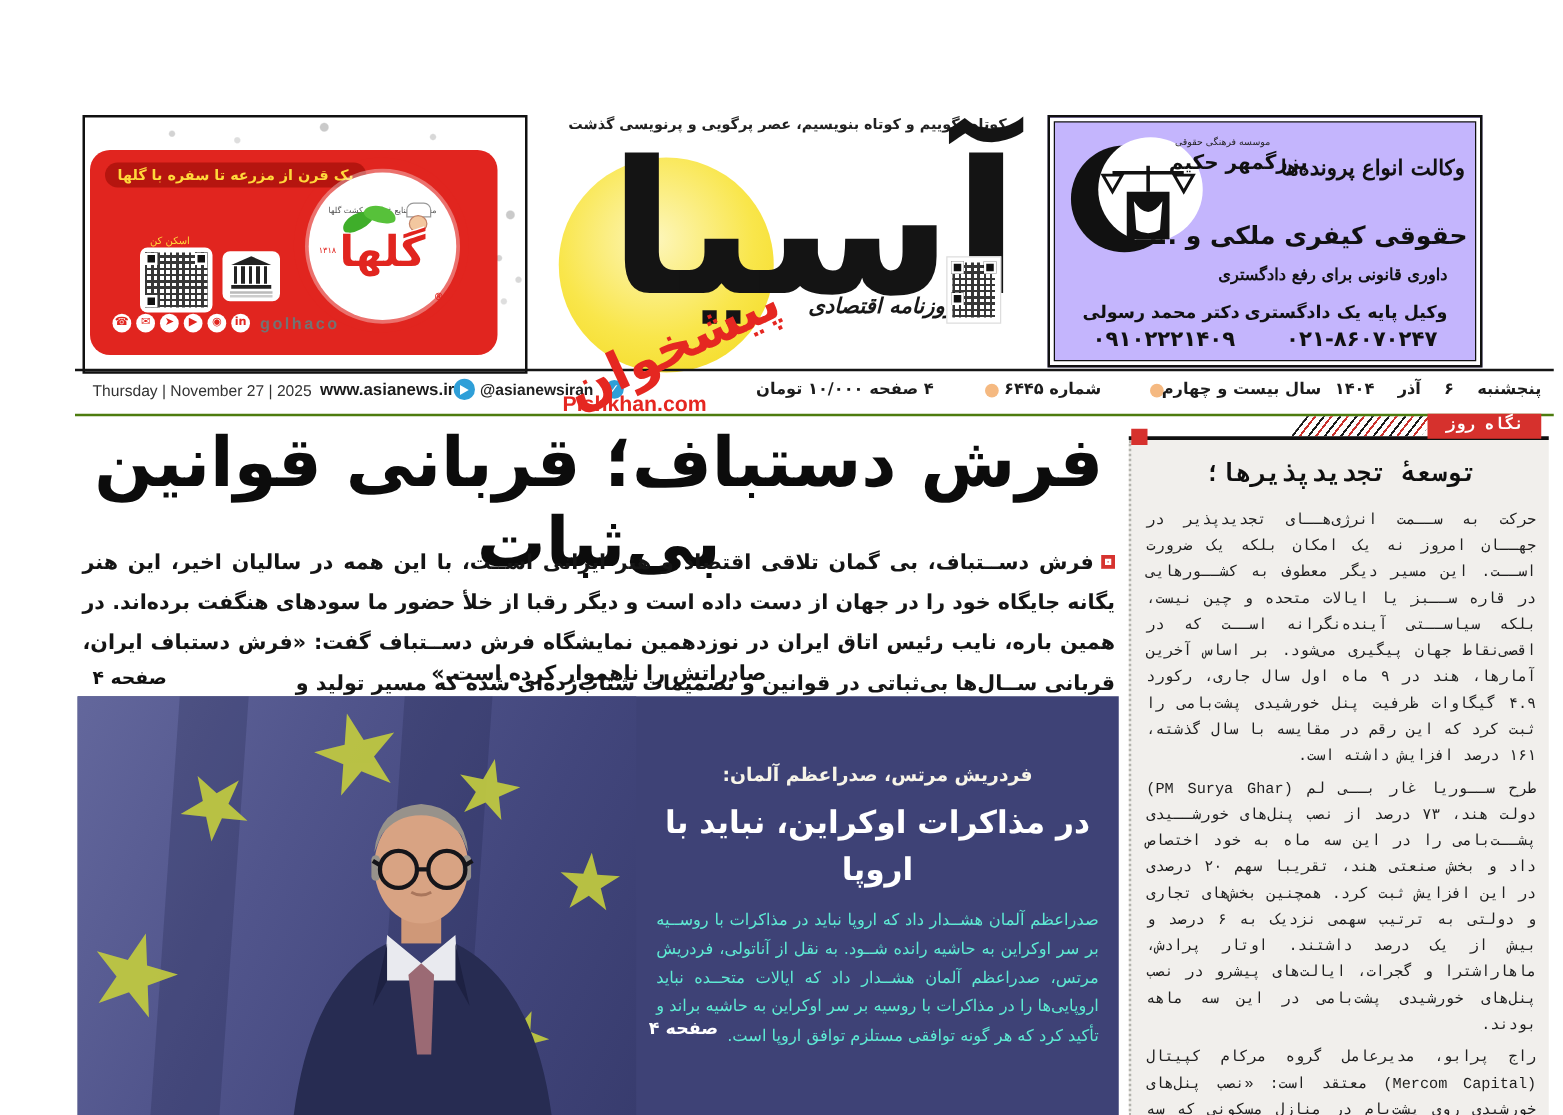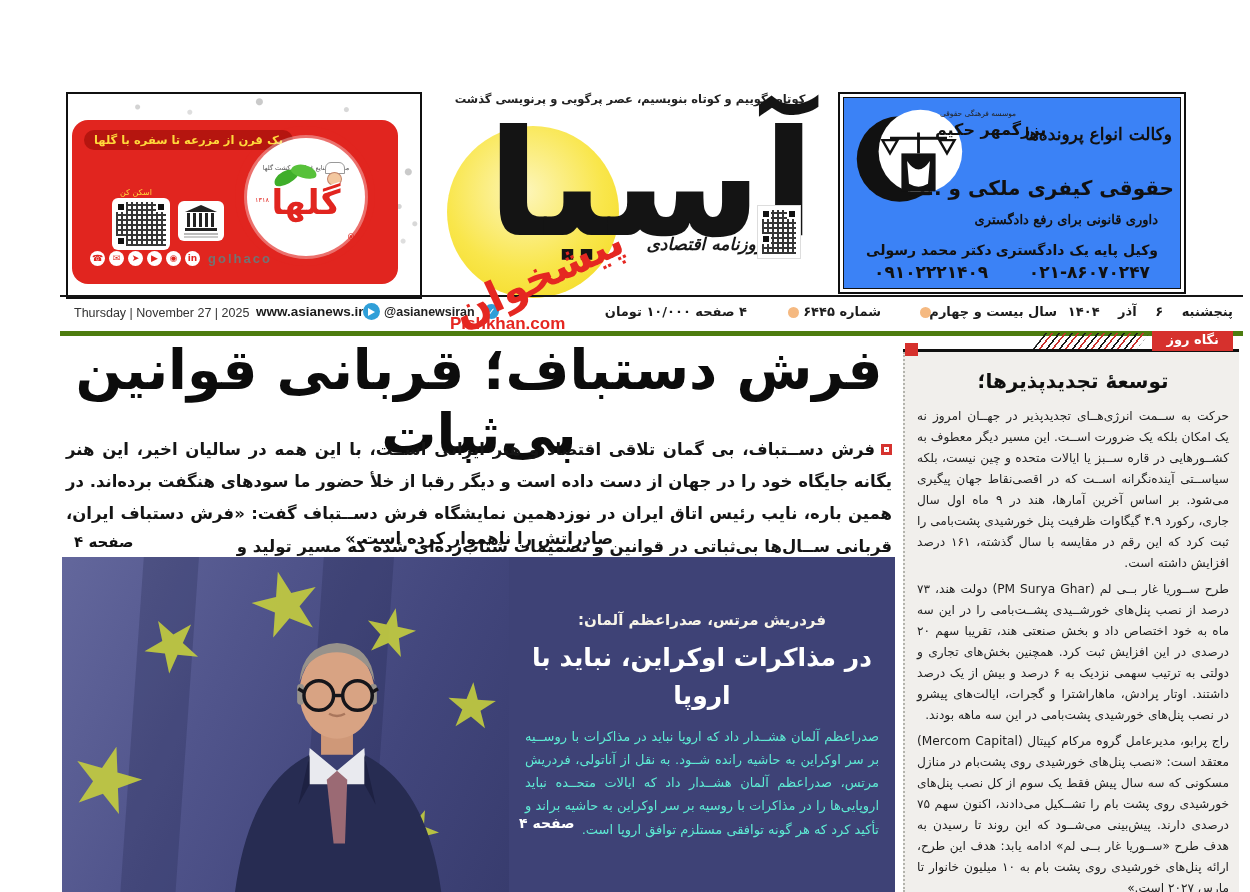--- a/index.html
+++ b/index.html
@@ -50,37 +50,37 @@
   #masthead{left:430px;top:88px;width:400px;height:212px;}
   .m-tagline{position:absolute;top:4px;left:0;width:100%;text-align:center;font-size:11.5px;font-weight:700;direction:rtl;color:#222;}
   .m-sun{position:absolute;left:17px;top:38px;width:172px;height:172px;border-radius:50%;
          background:radial-gradient(circle at 45% 38%,#fdf6bb 0%,#f9e64b 55%,#f2d718 100%);}
   .m-logo{position:absolute;right:14px;top:22px;font-size:132px;line-height:1;font-weight:900;color:#141414;
           transform:scale(1.18,1.12);transform-origin:right top;letter-spacing:4px;}
   .m-subtitle{position:absolute;right:66px;top:146px;font-size:17px;font-weight:700;direction:rtl;
               font-family:"DejaVu Serif",serif;font-style:italic;color:#181818;}
   .m-qr{position:absolute;left:327px;top:117px;width:42px;height:52px;background:#fff;border:1px solid #ddd;}
   
-  #legal-ad{left:838px;top:92px;width:344px;height:198px;background:#3b82f6;border:2px solid #101010;
+  #legal-ad{left:838px;top:92px;width:344px;height:198px;background:#c4b5fd;border:2px solid #101010;
             box-shadow:inset 0 0 0 3px #fff,inset 0 0 0 4px #101010;}
   .l-line1{position:absolute;right:12px;top:30px;font-size:17px;font-weight:700;direction:rtl;font-family:"DejaVu Serif",serif;}
   .l-org{position:absolute;left:100px;top:15px;font-size:7.5px;direction:rtl;color:#222;}
   .l-name{position:absolute;left:95px;top:26px;font-size:16px;font-weight:900;direction:rtl;}
   .l-line2{position:absolute;right:10px;top:82px;font-size:20px;font-weight:900;direction:rtl;letter-spacing:1px;}
   .l-line3{position:absolute;right:26px;top:118px;font-size:13px;font-weight:700;direction:rtl;font-family:"DejaVu Serif",serif;}
   .l-row{position:absolute;left:26px;right:26px;top:148px;display:flex;flex-direction:row-reverse;justify-content:space-between;
          font-size:14px;font-weight:900;direction:rtl;text-align:right;}
   .l-phones{position:absolute;left:34px;right:34px;top:168px;display:flex;flex-direction:row-reverse;justify-content:space-between;
             font-size:17px;font-weight:900;direction:ltr;}
   
   #wm-script{left:447px;top:252px;font-size:42px;font-weight:900;color:#e52721;transform:rotate(-25deg);z-index:60;direction:rtl;}
   #wm-domain{left:450px;top:314px;font-family:"Liberation Sans",sans-serif;font-size:17px;font-weight:700;color:#e52721;z-index:60;}
   
   #rule-top{left:60px;top:295px;width:1183px;height:2px;background:#151515;}
-  #dateline{left:60px;top:297px;width:1183px;height:34px;border-bottom:5px solid #4d7c0f;font-size:13px;}
+  #dateline{left:60px;top:297px;width:1183px;height:34px;border-bottom:2px solid #4d7c0f;font-size:13px;}
   .d-en{position:absolute;left:14px;top:9px;font-family:"Liberation Sans",sans-serif;font-size:12.5px;color:#333;}
   .d-web{position:absolute;left:196px;top:7px;font-family:"Liberation Sans",sans-serif;font-size:13.5px;font-weight:700;color:#1c1c1c;}
   .d-tgic{position:absolute;left:303px;top:6px;width:17px;height:17px;border-radius:50%;background:#2f9fd8;}
   .d-tgic::after{content:"";position:absolute;left:5px;top:5px;width:0;height:0;border-top:4px solid transparent;border-bottom:4px solid transparent;border-left:7px solid #fff;}
   .d-tg{position:absolute;left:324px;top:8px;font-family:"Liberation Sans",sans-serif;font-size:12.5px;font-weight:700;color:#222;}
   .d-ver{position:absolute;left:424px;top:7px;width:15px;height:15px;border-radius:50%;background:#2f9fd8;color:#fff;
          font-size:10px;line-height:15px;text-align:center;}
   .d-fa{font-weight:700;color:#1c1c1c;direction:rtl;position:absolute;top:7px;}
   .dot{position:absolute;top:10px;width:11px;height:11px;border-radius:50%;background:#f5b981;}
   
@@ -94,21 +94,21 @@
   .photo{position:absolute;left:0;top:0;width:447px;height:335px;
          background:linear-gradient(115deg,#63679c 0%,#51558c 35%,#42467c 70%,#383c6e 100%);overflow:hidden;}
   .band{position:absolute;top:-20px;height:380px;background:rgba(22,26,62,.22);transform:rotate(4deg);}
   .st{position:absolute;color:#c5ce3e;opacity:.9;}
   .panel{position:absolute;right:0;top:0;width:386px;height:335px;direction:rtl;color:#fff;}
   .p-kicker{position:absolute;top:54px;left:0;width:100%;text-align:center;font-size:15px;font-weight:700;color:#f7f4e8;}
   .p-head{position:absolute;top:82px;left:10px;right:10px;text-align:center;font-size:25px;font-weight:900;line-height:1.5;color:#fff;}
   .p-body{position:absolute;top:168px;left:16px;right:16px;text-align:justify;font-size:13px;line-height:1.78;color:#5eead4;}
   .p-ref{position:absolute;top:258px;left:10px;font-size:14px;font-weight:900;color:#fff;}
   
-  #opinion{left:903px;top:331px;width:340px;height:561px;}
+  #opinion{left:903px;top:331px;width:340px;height:561px;font-family:Liberation Mono, monospace;}
   .o-label{position:absolute;right:10px;top:0;background:#d6312d;color:#fff;font-size:13px;font-weight:700;
            padding:1px 14px 4px;direction:rtl;z-index:5;}
   .o-hatch{position:absolute;right:100px;top:2px;width:104px;height:16px;transform:skewX(-38deg);
            background:repeating-linear-gradient(90deg,#1a1a1a 0 2px,transparent 2px 6px,#c9302c 6px 8px,transparent 8px 13px);}
   .o-rule{position:absolute;left:0;top:18px;width:336px;height:3px;background:#101010;}
   .o-redsq{position:absolute;left:2px;top:12px;width:13px;height:13px;background:#d6312d;z-index:6;}
   .o-body{position:absolute;left:0;top:21px;width:336px;height:540px;background:#f1efec;border-left:2px dotted #b3b3ad;
           box-sizing:border-box;padding:12px 10px 0 12px;direction:rtl;overflow:hidden;}
   .o-title{text-align:center;font-size:20px;font-weight:900;line-height:1.7;color:#0f0f0f;margin-bottom:8px;}
   .o-p{font-size:12.2px;line-height:1.72;text-align:justify;color:#1f1f1f;margin:0 0 5px;}

